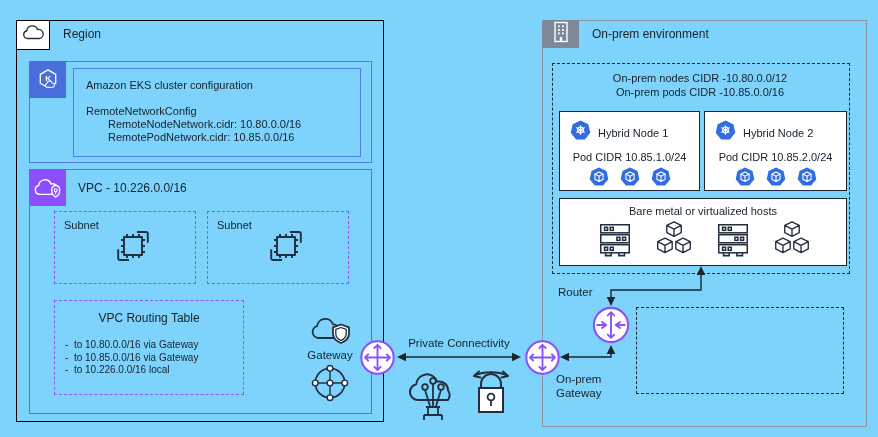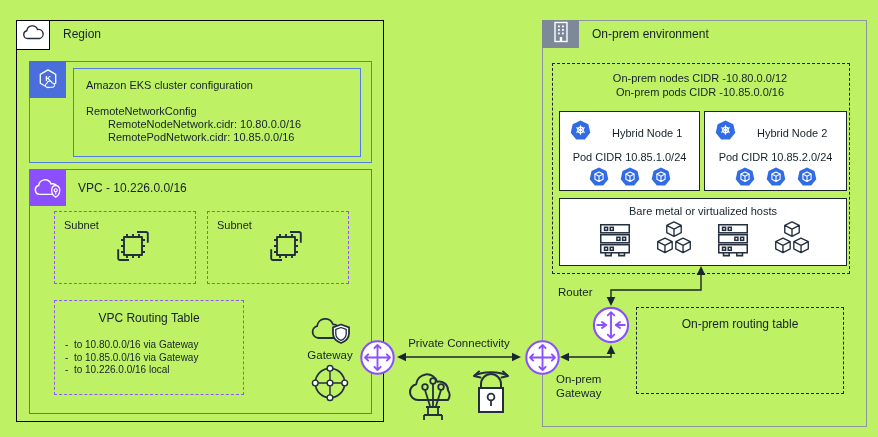--- a/index.html
+++ b/index.html
@@ -1,32 +1,32 @@
 <!DOCTYPE html>
 <html><head>
 <meta charset="utf-8">
 <style>
   html,body{margin:0;padding:0;background:#fff;}
-  .canvas{position:relative;width:878px;height:437px;background:#bef264;
+  .canvas{position:relative;width:878px;height:437px;background:#7dd3fc;
     font-family:"Liberation Sans",sans-serif;color:#16212b;overflow:hidden;}
   .abs{position:absolute;}
   .lbl{font-size:12px;}
   .sm{font-size:11px;}
   .center{text-align:center;}
   
   .region-box{border:1.6px solid #000;}
   .blue-box{border:1.5px solid #527CE5;}
   .blue-inner{border:1.2px solid #527CE5;}
   .purple-box{border:1.6px solid #8C4FFF;}
   .purple-dash{border:1.5px dashed #9254FF;}
   .gray-box{border:1.6px solid #8A95A0;}
   .dark-dash{border:1.5px dashed #1b2530;}
   .dark-solid{border:1.5px solid #1b2530;background:#fff;}
   .icon-sq{display:flex;align-items:center;justify-content:center;}
-  .nodehead{display:flex;align-items:center;gap:21px;}
+  .nodehead{display:flex;align-items:center;gap:7px;}
   .podrow{display:flex;justify-content:center;gap:11px;}
   .hostrow{display:flex;justify-content:center;align-items:flex-end;gap:16px;}
   .rt-title{font-size:12px;}
   .rt-entry{font-size:10px;line-height:12.5px;white-space:pre;}
 </style>
 </head>
 <body>
 
 <div class="canvas">
 
@@ -344,16 +344,15 @@
         <path d="M6.5,20 H33.5 M6.5,20 l3.4,-3.4 M6.5,20 l3.4,3.4 M33.5,20 l-3.4,-3.4 M33.5,20 l-3.4,3.4"></path>
       </g>
     </svg>
   </span>
   <div class="abs" style="left:556px;top:372px;font-size:11.5px;line-height:14px;">
     <div>On-prem</div>
     <div>Gateway</div>
   </div>
 
   <div class="abs dark-dash" style="left:636px;top:307px;width:206px;height:85px;">
-    <div class="rt-title center" style="margin-top:9px;">On-prem routing table</div>
   </div>
 
 </div>
 
 </body></html>

